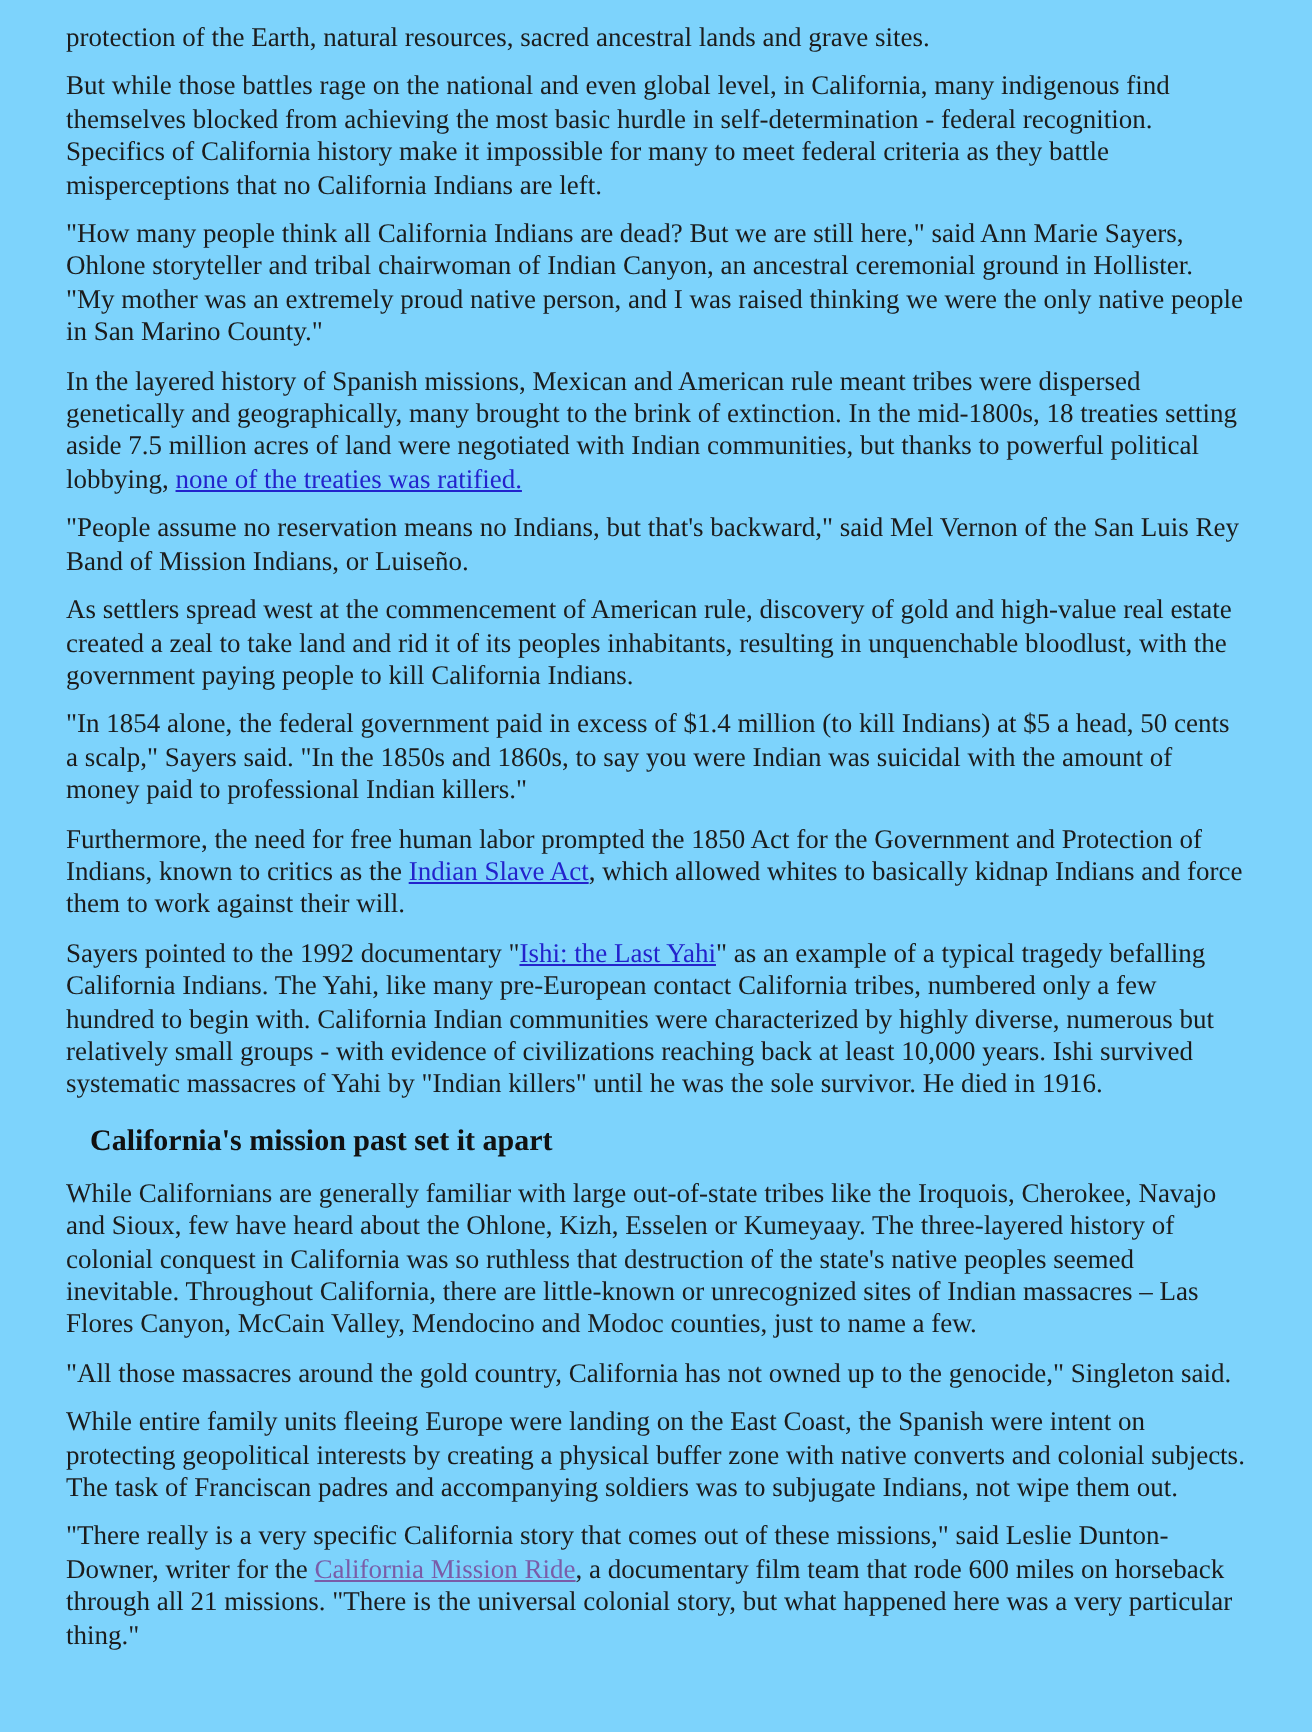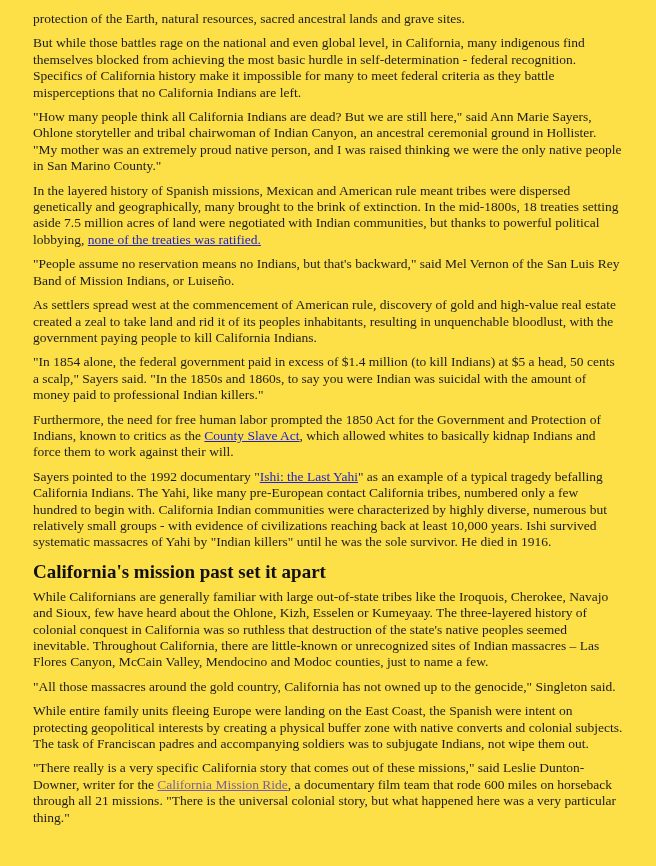--- a/index.html
+++ b/index.html
@@ -4,35 +4,35 @@
 <style>
   html, body {
     margin: 0;
     padding: 0;
     background: #ffffff;
   }
   .page {
     width: 656px;
     height: 866px;
     box-sizing: border-box;
-    background: #fde047;
+    background: #7dd3fc;
     padding: 11px 33px 20px 33px;
     overflow: hidden;
     font-family: "Liberation Serif", "DejaVu Serif", serif;
   }
   .article p {
     margin: 0 0 8px 0;
     font-size: 13.5px;
     line-height: 16.4px;
     color: #1c1c1c;
     text-align: left;
   }
   .article h2 {
-    margin: 12px 0 9px 0;
-    font-size: 19px;
+    margin: 12px 0 9px 12px;
+    font-size: 15px;
     line-height: 17px;
     font-weight: bold;
     color: #111111;
   }
   .article a.lnk {
     text-decoration: underline;
     cursor: pointer;
   }
 </style>
 </head>
@@ -40,21 +40,21 @@
 
 <div class="page">
   <div class="article" id="article">
       <p><span>protection of the Earth, natural resources, sacred ancestral lands and grave sites.</span></p>
       <p><span>But while those battles rage on the national and even global level, in California, many indigenous find themselves blocked from achieving the most basic hurdle in self-determination - federal recognition. Specifics of California history make it impossible for many to meet federal criteria as they battle misperceptions that no California Indians are left.</span></p>
       <p><span>"How many people think all California Indians are dead? But we are still here," said Ann Marie Sayers, Ohlone storyteller and tribal chairwoman of Indian Canyon, an ancestral ceremonial ground in Hollister. "My mother was an extremely proud native person, and I was raised thinking we were the only native people in San Marino County."</span></p>
       <p><span>In the layered history of Spanish missions, Mexican and American rule meant tribes were dispersed genetically and geographically, many brought to the brink of extinction. In the mid-1800s, 18 treaties setting aside 7.5 million acres of land were negotiated with Indian communities, but thanks to powerful political lobbying, </span><a class="lnk" href="#" style="color: rgb(35, 35, 204);">none of the treaties was ratified.</a></p>
       <p><span>"People assume no reservation means no Indians, but that's backward," said Mel Vernon of the San Luis Rey Band of Mission Indians, or Luiseño.</span></p>
       <p><span>As settlers spread west at the commencement of American rule, discovery of gold and high-value real estate created a zeal to take land and rid it of its peoples inhabitants, resulting in unquenchable bloodlust, with the government paying people to kill California Indians.</span></p>
       <p><span>"In 1854 alone, the federal government paid in excess of $1.4 million (to kill Indians) at $5 a head, 50 cents a scalp," Sayers said. "In the 1850s and 1860s, to say you were Indian was suicidal with the amount of money paid to professional Indian killers."</span></p>
-      <p><span>Furthermore, the need for free human labor prompted the 1850 Act for the Government and Protection of Indians, known to critics as the </span><a class="lnk" href="#" style="color: rgb(35, 35, 204);">County Slave Act</a><span>, which allowed whites to basically kidnap Indians and force them to work against their will.</span></p>
+      <p><span>Furthermore, the need for free human labor prompted the 1850 Act for the Government and Protection of Indians, known to critics as the </span><a class="lnk" href="#" style="color: rgb(35, 35, 204);">Indian Slave Act</a><span>, which allowed whites to basically kidnap Indians and force them to work against their will.</span></p>
       <p><span>Sayers pointed to the 1992 documentary "</span><a class="lnk" href="#" style="color: rgb(35, 35, 204);">Ishi: the Last Yahi</a><span>" as an example of a typical tragedy befalling California Indians. The Yahi, like many pre-European contact California tribes, numbered only a few hundred to begin with. California Indian communities were characterized by highly diverse, numerous but relatively small groups - with evidence of civilizations reaching back at least 10,000 years. Ishi survived systematic massacres of Yahi by "Indian killers" until he was the sole survivor. He died in 1916.</span></p>
       <h2><span>California's mission past set it apart</span></h2>
       <p><span>While Californians are generally familiar with large out-of-state tribes like the Iroquois, Cherokee, Navajo and Sioux, few have heard about the Ohlone, Kizh, Esselen or Kumeyaay. The three-layered history of colonial conquest in California was so ruthless that destruction of the state's native peoples seemed inevitable. Throughout California, there are little-known or unrecognized sites of Indian massacres – Las Flores Canyon, McCain Valley, Mendocino and Modoc counties, just to name a few.</span></p>
       <p><span>"All those massacres around the gold country, California has not owned up to the genocide," Singleton said.</span></p>
       <p><span>While entire family units fleeing Europe were landing on the East Coast, the Spanish were intent on protecting geopolitical interests by creating a physical buffer zone with native converts and colonial subjects. The task of Franciscan padres and accompanying soldiers was to subjugate Indians, not wipe them out.</span></p>
       <p><span>"There really is a very specific California story that comes out of these missions," said Leslie Dunton-Downer, writer for the </span><a class="lnk" href="#" style="color: rgb(122, 92, 168);">California Mission Ride</a><span>, a documentary film team that rode 600 miles on horseback through all 21 missions. "There is the universal colonial story, but what happened here was a very particular thing."</span></p>
     </div>
 </div>
 
 </body></html>

